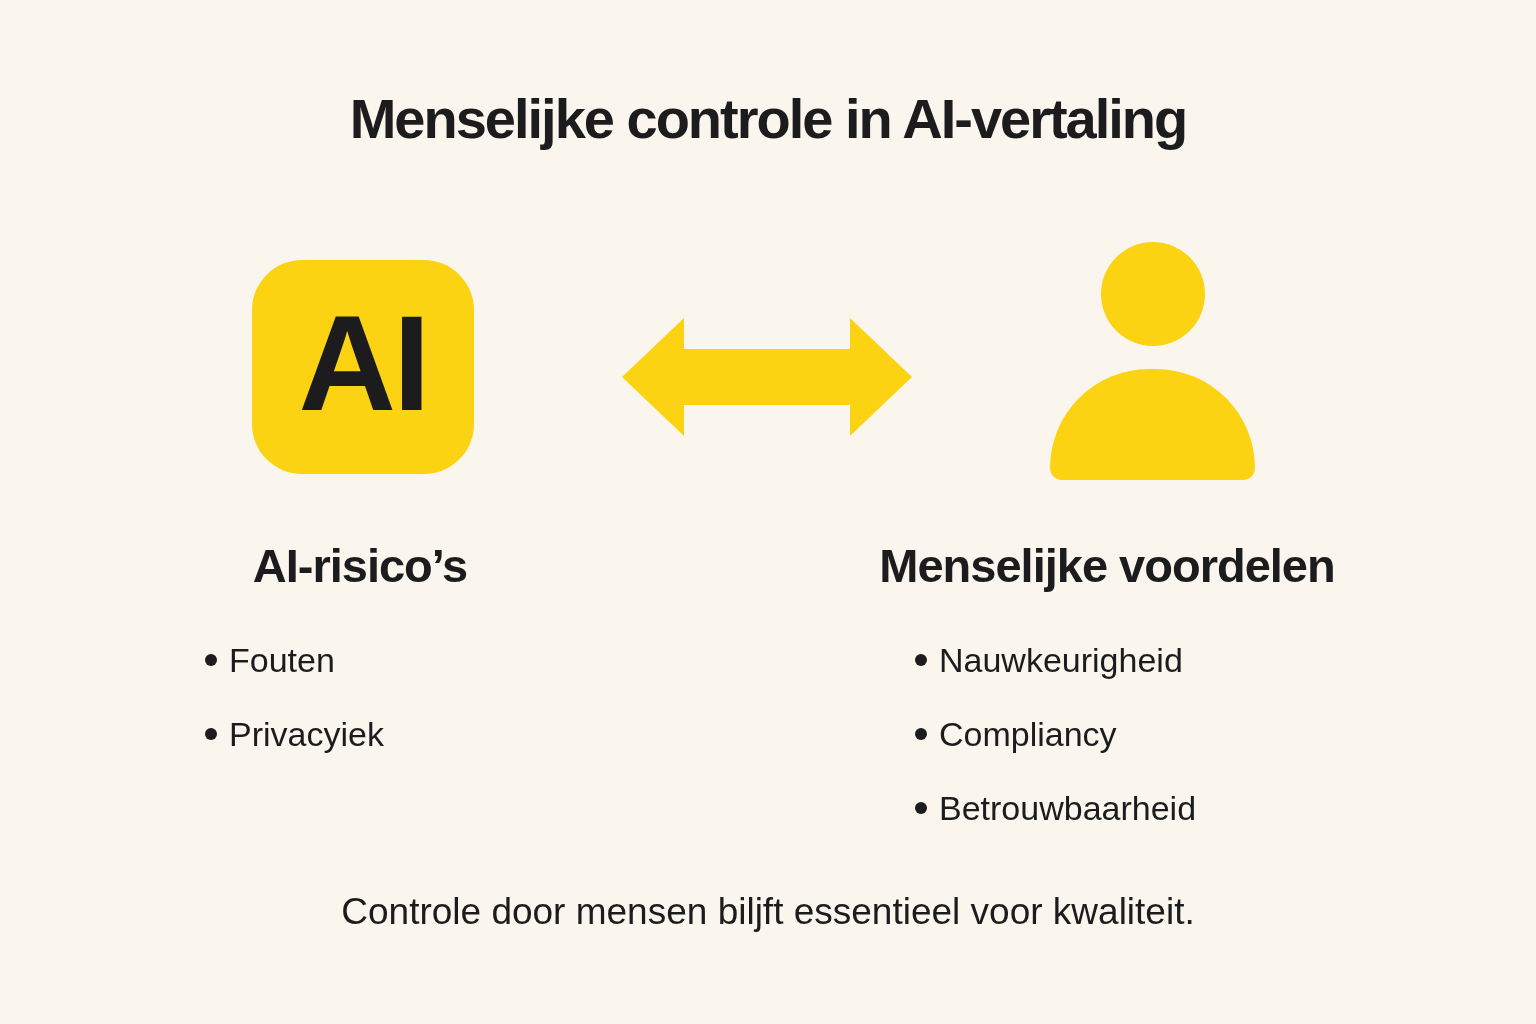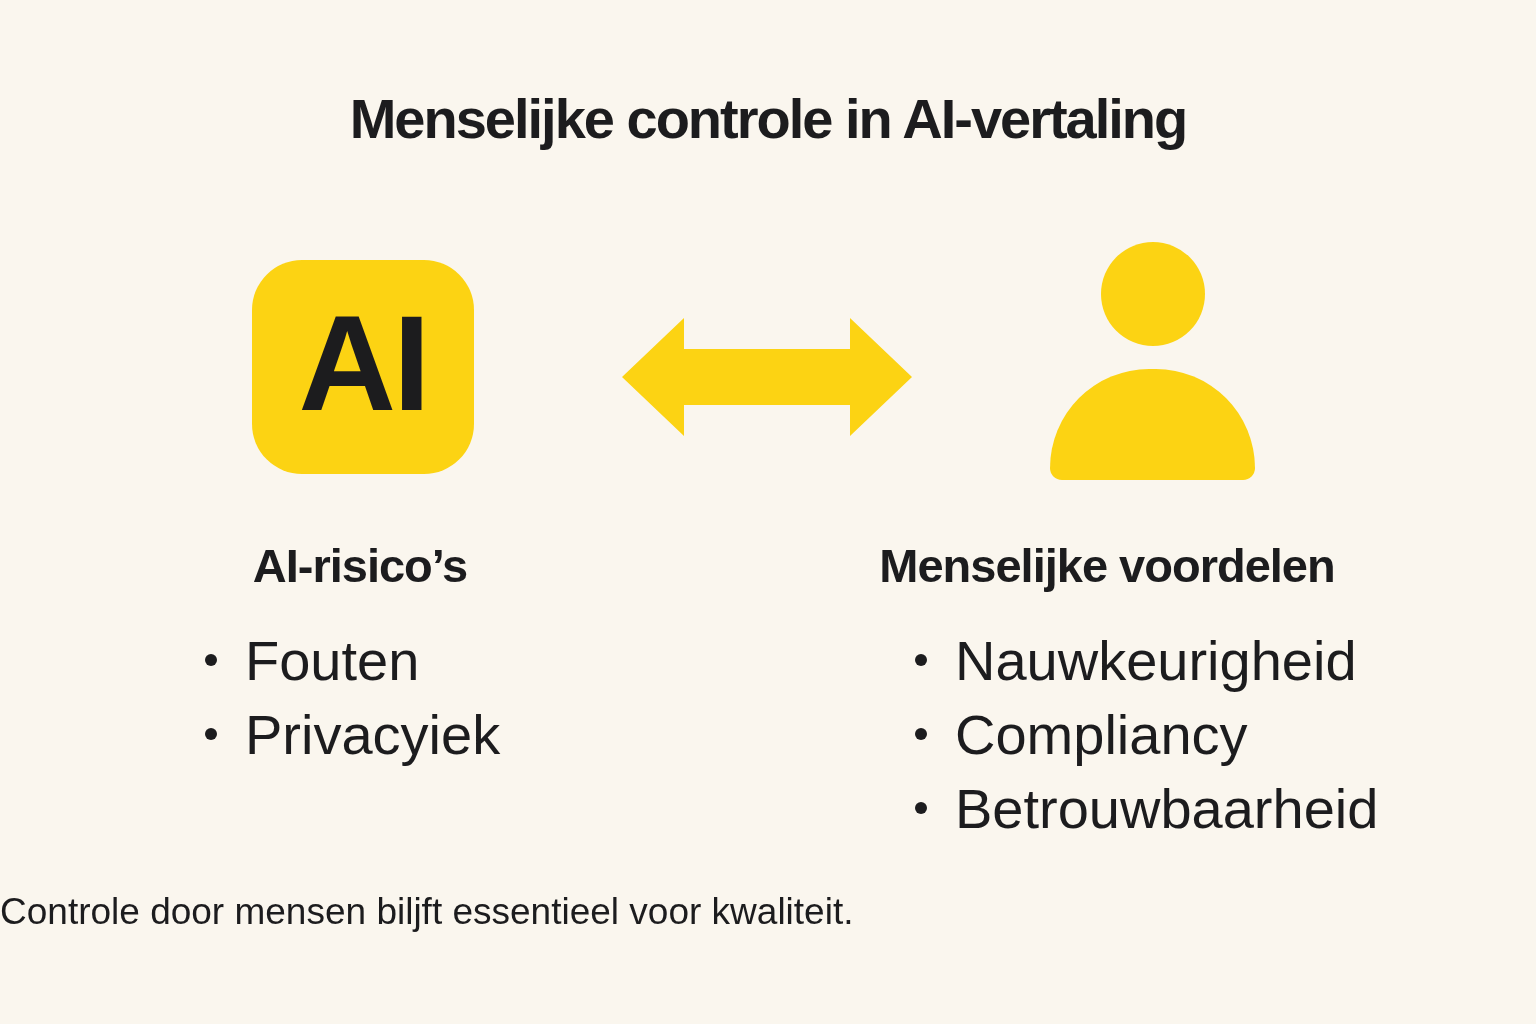--- a/index.html
+++ b/index.html
@@ -108,41 +108,42 @@
   .bullet-list {
     position: absolute;
     top: 636px;
     list-style: none;
   }
   .bullet-list.left  { left: 205px; }
   .bullet-list.right { left: 915px; }
   .bullet-list li {
     display: flex;
     align-items: center;
-    gap: 28px;
+    gap: 12px;
     height: 48px;
     margin-bottom: 26px;
-    font-size: 56px;
+    font-size: 34px;
     font-weight: 400;
     color: var(--text);
   }
   .bullet-dot {
     flex: 0 0 auto;
     width: 12px;
     height: 12px;
     border-radius: 50%;
     background: var(--text);
   }
 
   
   .footer-note {
     position: absolute;
     top: 891px;
     left: 0;
     width: 1536px;
+    text-align: center;
     font-size: 37px;
     font-weight: 400;
     color: var(--text);
   }
 </style>
 </head>
 <body>
 
 <div class="canvas">
 

